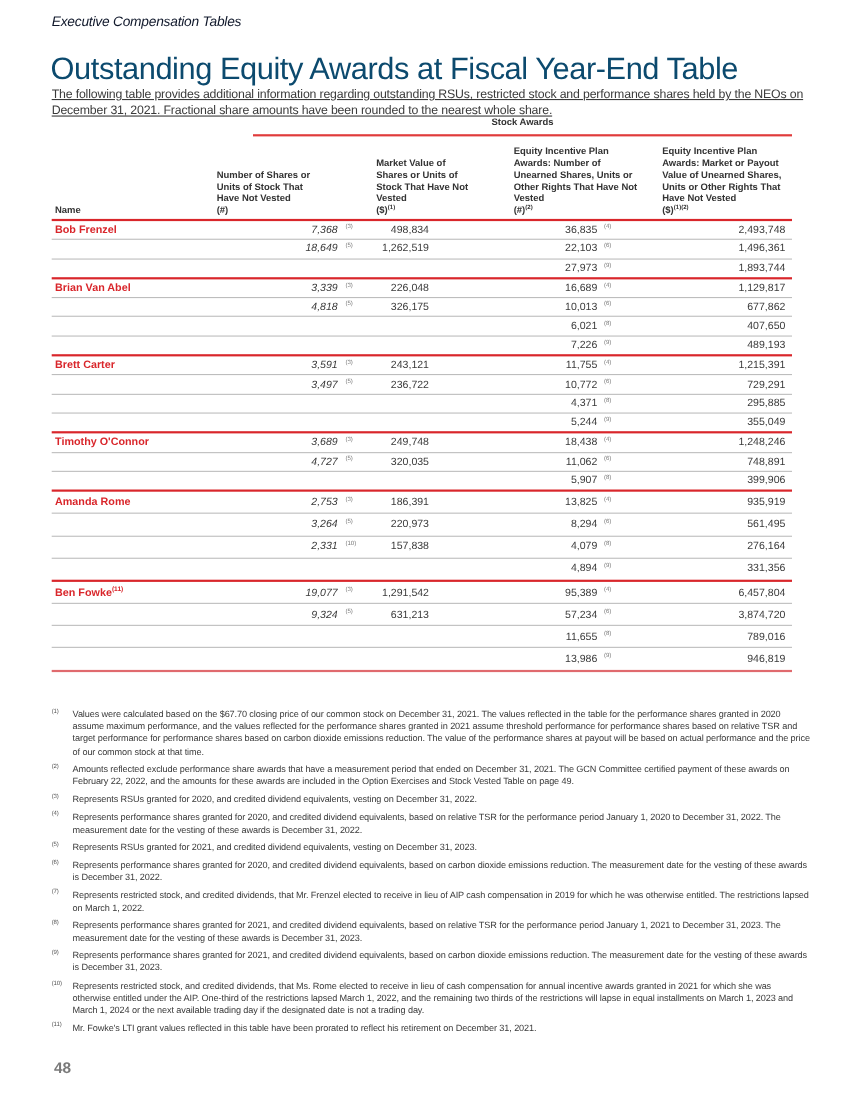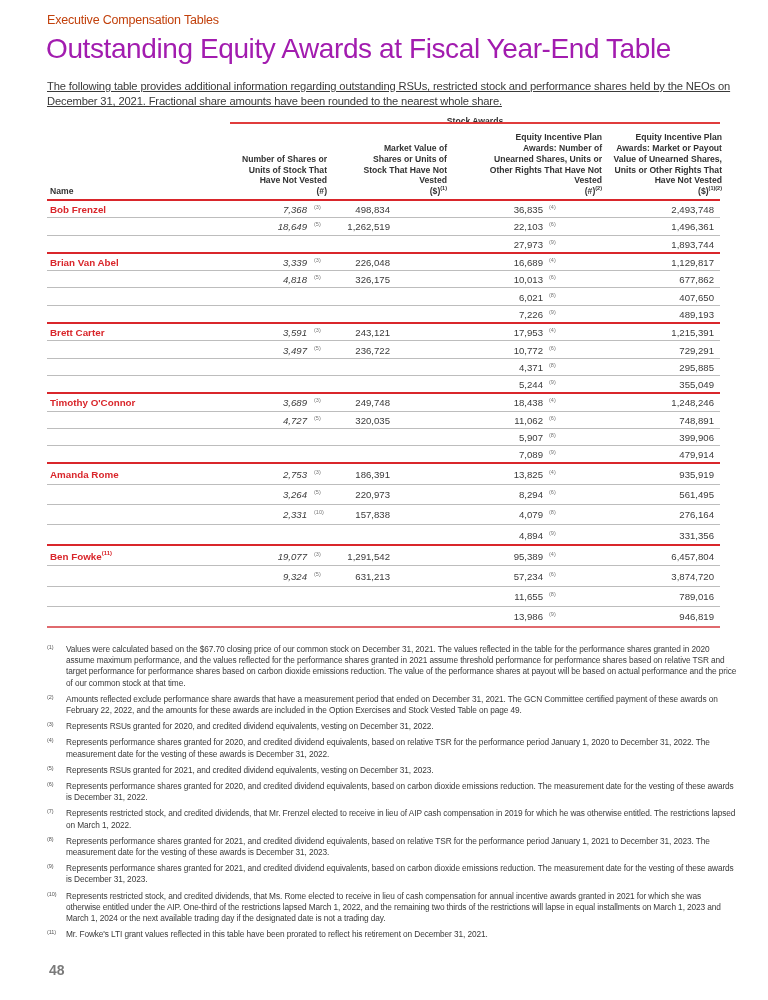--- a/index.html
+++ b/index.html
@@ -1,28 +1,28 @@
 <!DOCTYPE html>
 <html><head>
 <meta charset="utf-8">
 <style>
   html, body { margin: 0; padding: 0; background: #ffffff; }
   body { width: 768px; height: 1000px; position: relative; overflow: hidden;
          font-family: "Liberation Sans", sans-serif; color: #3a3a3a; }
-  .section-label { position: absolute; left: 47px; top: 13px; font-size: 12.5px; color: #c2410c; letter-spacing: -0.2px; }
-  .page-title { position: absolute; left: 46px; top: 33px; margin: 0; font-size: 28px; font-weight: normal; color: #a21caf; letter-spacing: -0.4px; }
+  .section-label { position: absolute; left: 47px; top: 13px; font-size: 12.5px; color: #0f172a; letter-spacing: -0.2px; font-style: italic; }
+  .page-title { position: absolute; left: 46px; top: 47px; margin: 0; font-size: 28px; font-weight: normal; color: #0c4a6e; letter-spacing: -0.4px; }
   .intro { position: absolute; left: 47px; top: 79px; width: 700px; font-size: 11.2px; line-height: 15px; color: #3a3a3a; letter-spacing: -0.15px; text-decoration: underline; }
 
-  .group-header { position: absolute; left: 230px; top: 116px; width: 490px; text-align: center;
+  .group-header { position: absolute; left: 230px; top: 106px; width: 490px; text-align: center;
                   font-size: 8.6px; font-weight: bold; color: #333; }
   .group-line { position: absolute; left: 230px; top: 122px; width: 490px; height: 2px; background: #e03c3c; }
 
   .table { position: absolute; left: 47px; top: 125px; width: 673px; }
   .thead { position: relative; height: 74px; border-bottom: 2px solid #d9262b; }
-  .th { position: absolute; bottom: 2px; font-size: 8.6px; font-weight: bold; color: #333; text-align: right; line-height: 10.8px; }
+  .th { position: absolute; bottom: 2px; font-size: 8.6px; font-weight: bold; color: #333; text-align: left; line-height: 10.8px; }
   .th sup { font-size: 5.5px; vertical-align: super; line-height: 0; }
   .th.name { left: 3px; text-align: left; }
   .th.c1 { left: 150px; width: 130px; }
   .th.c2 { left: 295px; width: 105px; }
   .th.c3 { left: 420px; width: 135px; }
   .th.c4 { left: 555px; width: 120px; }
 
   .row { position: relative; height: 16.3px; border-bottom: 1.5px solid #bdbdbd; font-size: 9.6px; color: #3a3a3a; }
   .row.tall { height: 19.2px; }
   .group { border-bottom: 2px solid #d9262b; }
@@ -148,21 +148,21 @@
           <span class="cell f3">(9)</span>
           <span class="cell v4">489,193</span>
         </div>
       </div>
       <div class="group">
         <div class="row">
           <span class="cell name-cell"><span>Brett Carter</span><sup></sup></span>
           <span class="cell v1">3,591</span>
           <span class="cell f1">(3)</span>
           <span class="cell v2">243,121</span>
-          <span class="cell v3">17,953</span>
+          <span class="cell v3">11,755</span>
           <span class="cell f3">(4)</span>
           <span class="cell v4">1,215,391</span>
         </div>
         <div class="row">
           <span class="cell v1">3,497</span>
           <span class="cell f1">(5)</span>
           <span class="cell v2">236,722</span>
           <span class="cell v3">10,772</span>
           <span class="cell f3">(6)</span>
           <span class="cell v4">729,291</span>
@@ -202,28 +202,20 @@
           <span class="cell f3">(6)</span>
           <span class="cell v4">748,891</span>
         </div>
         <div class="row">
           <span class="cell v1"></span>
           <span class="cell f1"></span>
           <span class="cell v2"></span>
           <span class="cell v3">5,907</span>
           <span class="cell f3">(8)</span>
           <span class="cell v4">399,906</span>
-        </div>
-        <div class="row">
-          <span class="cell v1"></span>
-          <span class="cell f1"></span>
-          <span class="cell v2"></span>
-          <span class="cell v3">7,089</span>
-          <span class="cell f3">(9)</span>
-          <span class="cell v4">479,914</span>
         </div>
       </div>
       <div class="group">
         <div class="row tall">
           <span class="cell name-cell"><span>Amanda Rome</span><sup></sup></span>
           <span class="cell v1">2,753</span>
           <span class="cell f1">(3)</span>
           <span class="cell v2">186,391</span>
           <span class="cell v3">13,825</span>
           <span class="cell f3">(4)</span>

